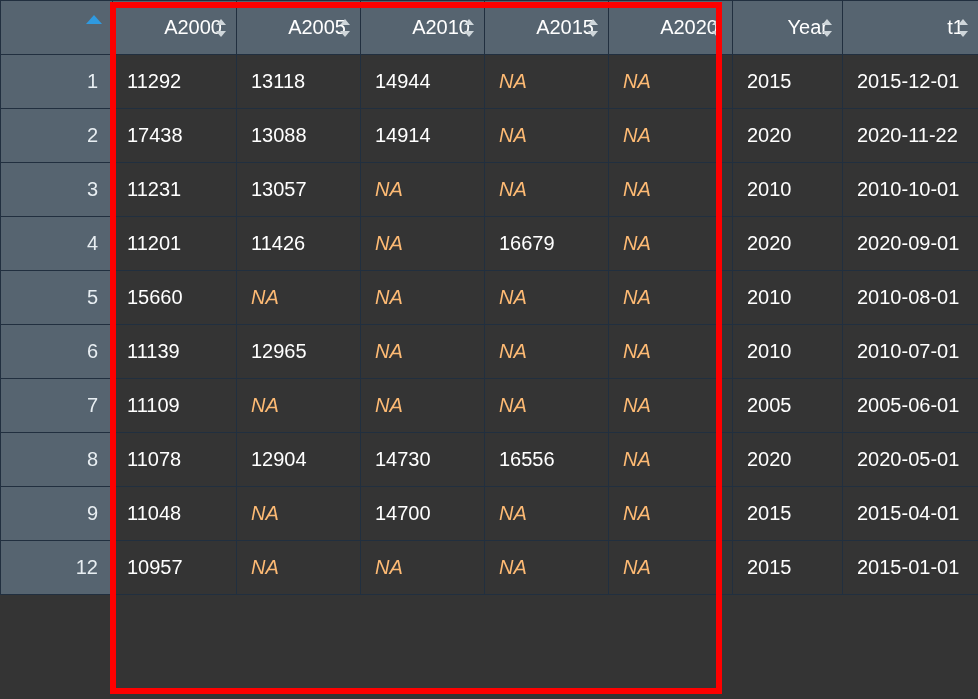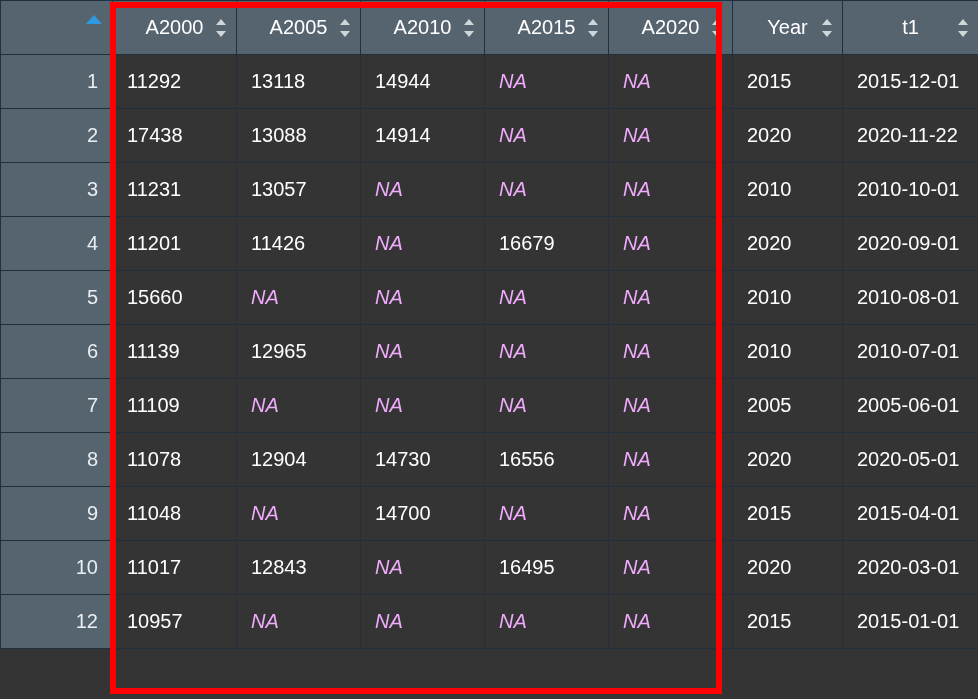--- a/index.html
+++ b/index.html
@@ -26,21 +26,21 @@
     height: 54px;
     font-size: 20px;
     white-space: nowrap;
     overflow: hidden;
   }
   
   thead th {
     background: #566470;
     color: #ffffff;
     font-weight: normal;
-    text-align: center;
+    text-align: right;
     height: 52px;
     position: relative;
     vertical-align: middle;
   }
   th.rownum-head {
     background: #566470;
     text-align: right;
     padding-right: 10px;
   }
   
@@ -50,21 +50,21 @@
     text-align: right;
     padding-right: 14px;
   }
   
   td.cell {
     background: #343434;
     color: #ffffff;
     text-align: left;
   }
   td.cell.na {
-    color: #f0abfc;
+    color: #fdba74;
     font-style: italic;
   }
   
   .sort-icon {
     position: absolute;
     right: 9px;
     top: 50%;
     transform: translateY(-50%);
     width: 11px;
     height: 18px;
@@ -272,30 +272,20 @@
           <td class="rownum">9</td>
           <td class="cell">11048</td>
           <td class="cell na">NA</td>
           <td class="cell">14700</td>
           <td class="cell na">NA</td>
           <td class="cell na">NA</td>
           <td class="cell">2015</td>
           <td class="cell">2015-04-01</td>
         </tr>
         <tr>
-          <td class="rownum">10</td>
-          <td class="cell">11017</td>
-          <td class="cell">12843</td>
-          <td class="cell na">NA</td>
-          <td class="cell">16495</td>
-          <td class="cell na">NA</td>
-          <td class="cell">2020</td>
-          <td class="cell">2020-03-01</td>
-        </tr>
-        <tr>
           <td class="rownum">12</td>
           <td class="cell">10957</td>
           <td class="cell na">NA</td>
           <td class="cell na">NA</td>
           <td class="cell na">NA</td>
           <td class="cell na">NA</td>
           <td class="cell">2015</td>
           <td class="cell">2015-01-01</td>
         </tr>
       </tbody>

